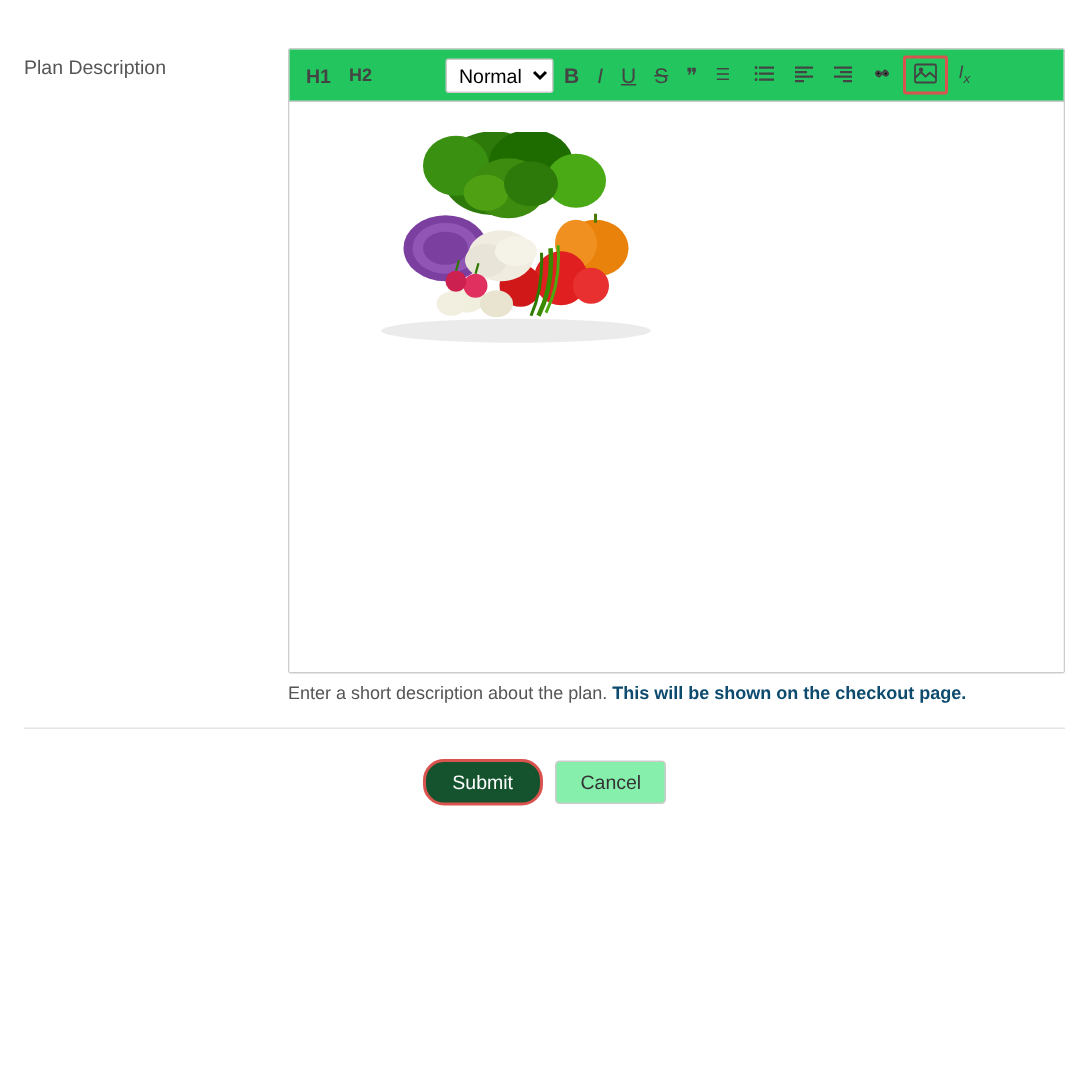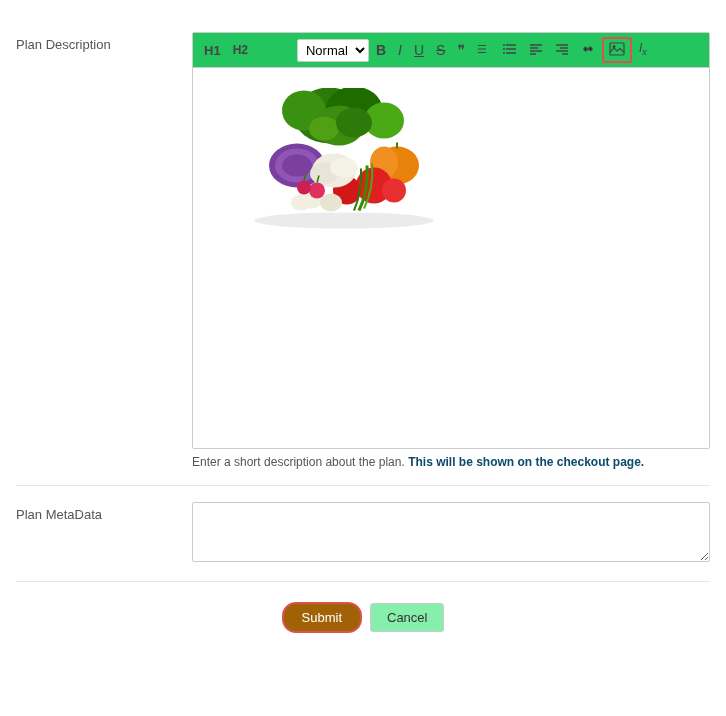--- a/index.html
+++ b/index.html
@@ -135,21 +135,21 @@
     
     .buttons-row {
       display: flex;
       justify-content: center;
       align-items: center;
       gap: 8px;
       padding: 20px 0 10px;
     }
 
     .btn-submit {
-      background: #a16207;
+      background: #14532d;
       color: #fff;
       border: 2px solid #d9534f;
       border-radius: 14px;
       padding: 6px 18px;
       font-size: 13px;
       cursor: pointer;
       font-weight: 500;
     }
 
     .btn-cancel {
@@ -292,25 +292,19 @@
         </div>
       </div>
 
       <p class="hint-text">
         <span>Enter a short description about the plan.</span>
         <span class="hint-link"> <span>This will be shown on the checkout page.</span></span>
       </p>
     </div>
   </div>
 
-  <div class="form-row">
-    <div class="form-label">Plan MetaData</div>
-    <div class="form-control">
-      <textarea class="metadata-input" style=""></textarea>
-    </div>
-  </div>
 
   <div class="buttons-row">
     <button class="btn-submit">Submit</button>
     <button class="btn-cancel">Cancel</button>
   </div>
 
 </div>
 
 </body></html>

